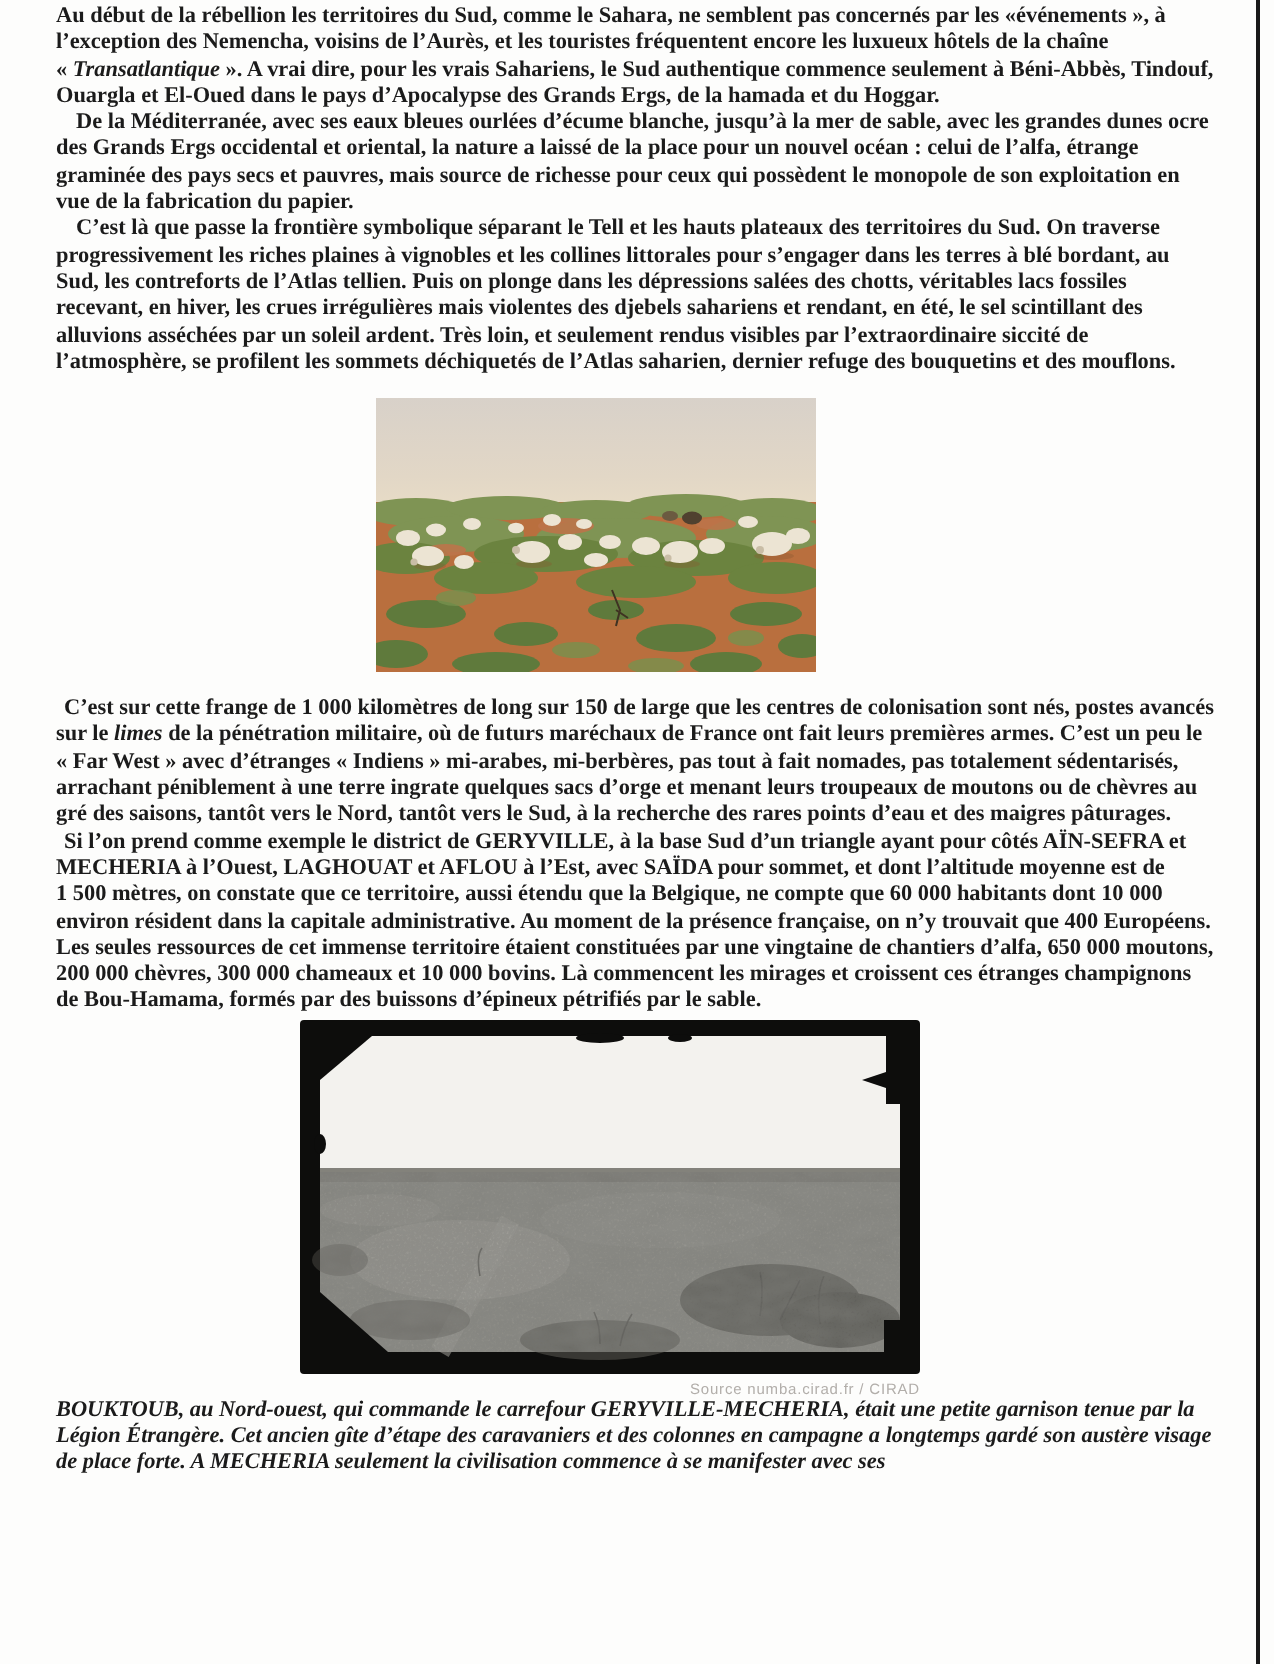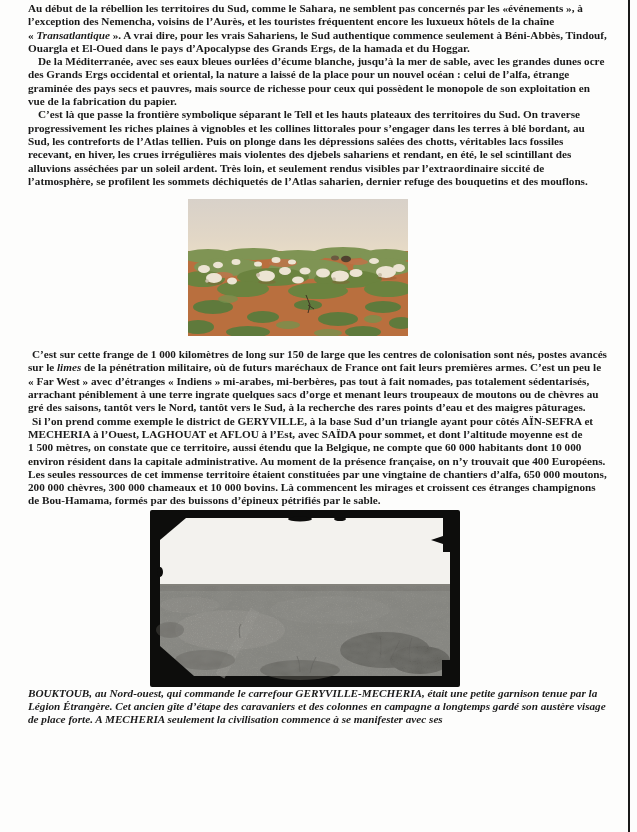--- a/index.html
+++ b/index.html
@@ -177,19 +177,20 @@
           <polygon points="10,8 36,8 10,30"></polygon>
           <polygon points="10,166 10,136 44,166"></polygon>
           <ellipse cx="10" cy="62" rx="3" ry="5"></ellipse>
           <rect x="293" y="8" width="7" height="34"></rect>
           <polygon points="293,26 281,30 293,34"></polygon>
           <rect x="292" y="150" width="8" height="16"></rect>
           <ellipse cx="150" cy="9" rx="12" ry="2.5"></ellipse>
           <ellipse cx="190" cy="9" rx="6" ry="2"></ellipse>
         </g>
       </svg>
+      <figcaption>Source numba.cirad.fr / CIRAD</figcaption>
     </figure>
 
     <p class="para gap-before-lg"><span>BOUKTOUB, au Nord-ouest, qui commande le carrefour GERYVILLE-MECHERIA, était une petite garnison tenue par la Légion Étrangère. Cet ancien gîte d’étape des caravaniers et des colonnes en campagne a longtemps gardé son austère visage de place forte. A MECHERIA seulement la civilisation commence à se manifester avec ses</span></p>
 
   </div>
   <div class="page-edge"></div>
 </div>
 
 </body></html>

